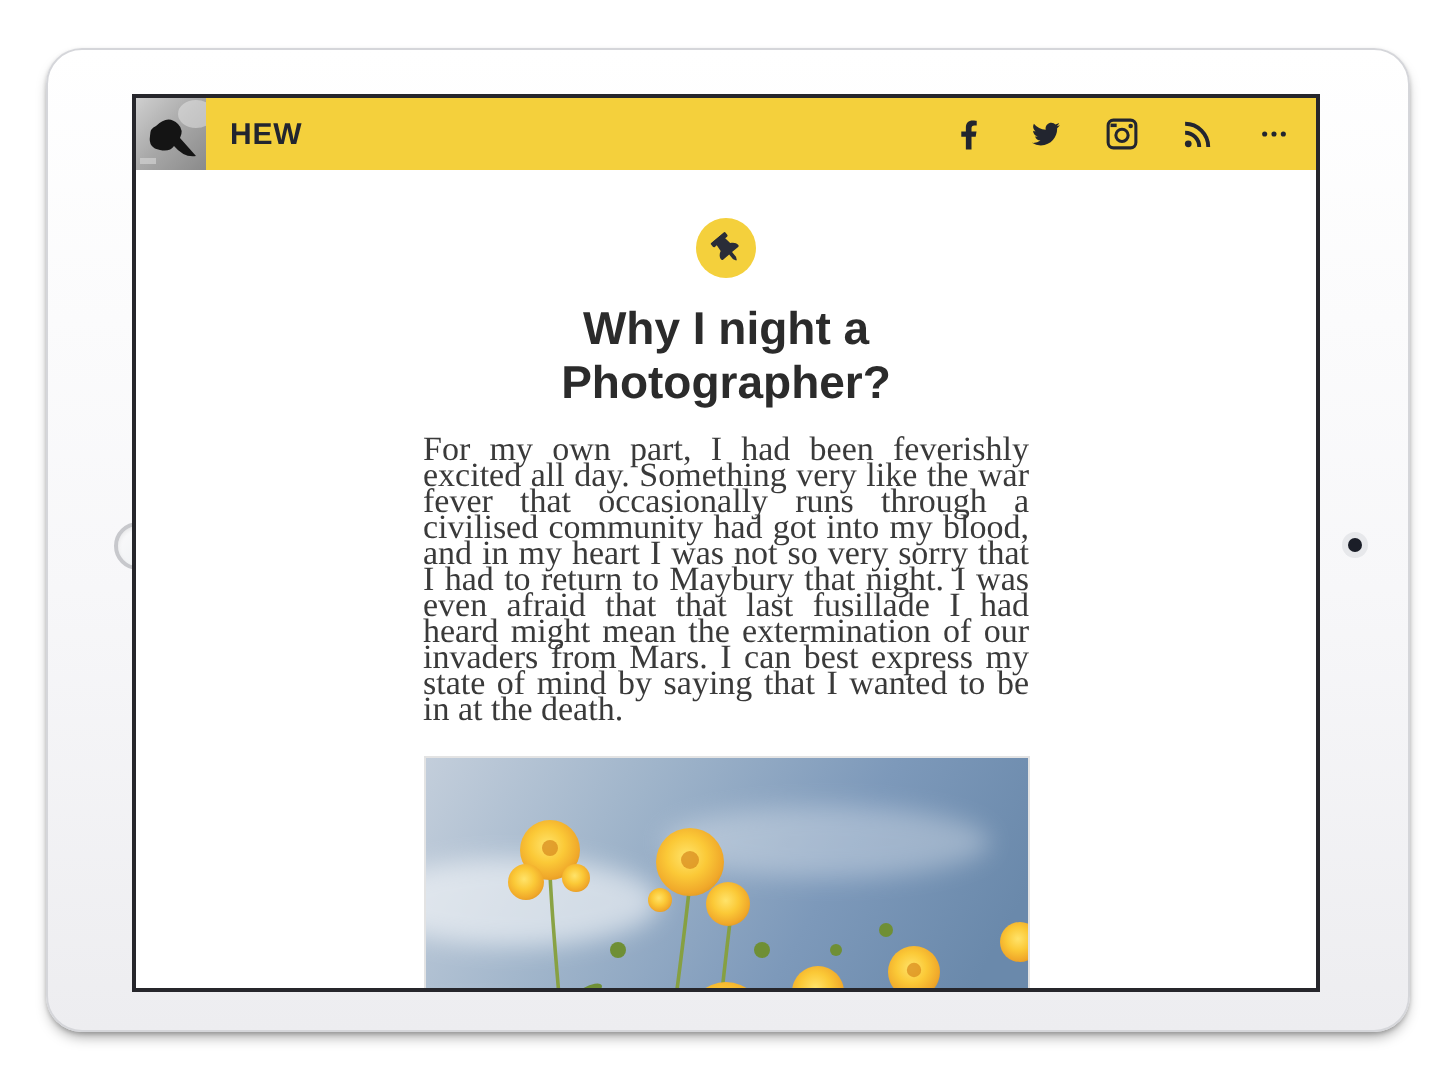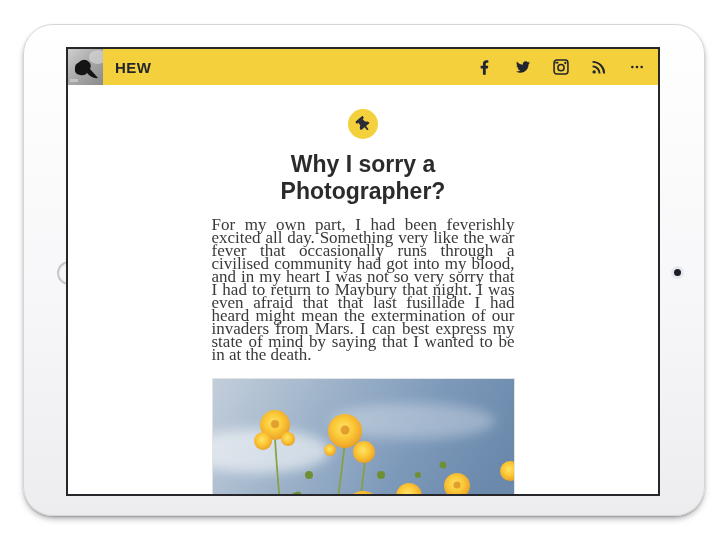--- a/index.html
+++ b/index.html
@@ -1,20 +1,20 @@
 <!DOCTYPE html>
 <html><head>
 <meta charset="utf-8">
 <style>
   html,body{margin:0;padding:0;background:#ffffff;width:726px;height:545px;overflow:hidden;
     font-family:"Liberation Sans",sans-serif;}
   .stage{position:relative;width:726px;height:545px;background:#ffffff;}
 
   
-  .tablet{position:absolute;left:23px;top:24px;width:682px;height:492px;border-radius:30px;
+  .tablet{position:absolute;left:23px;top:24px;width:682px;height:492px;border-radius:18px;
     background:linear-gradient(180deg,#ffffff 0%,#f7f7f9 55%,#ededf0 100%);
     border:1px solid #d5d6da;box-sizing:border-box;
     box-shadow:0 4px 7px -2px rgba(0,0,0,.38), 0 1px 2px rgba(0,0,0,.18), inset 0 1px 0 #ffffff;}
   .home-button{position:absolute;left:33px;top:236px;width:20px;height:20px;border-radius:50%;
     border:2px solid #c7c8cc;background:linear-gradient(135deg,#fbfbfc,#eceff1);
     box-shadow:inset 0 1px 2px rgba(0,0,0,.08);}
   .camera-dot{position:absolute;right:23px;top:244px;width:7px;height:7px;border-radius:50%;
     background:#1b1e28;box-shadow:0 0 0 3px rgba(210,212,218,.45);}
 
   
@@ -109,21 +109,21 @@
 
       <main class="content">
         <div class="pin-row">
           <div class="pin-badge">
             <svg width="13" height="15" viewBox="0 0 384 512">
               <path fill="#2a2d38" d="M298 214L286 96h42c13 0 24-11 24-24V24c0-13-11-24-24-24H56C43 0 32 11 32 24v48c0 13 11 24 24 24h42L86 214C37 237 0 277 0 328c0 13 11 24 24 24h136v104c0 1 .3 2.5.8 3.6l24 48c3 5.9 11.4 5.9 14.3 0l24-48c.6-1.1.9-2.4.9-3.6V352h136c13 0 24-11 24-24 0-51-38-91-86-114z"></path>
             </svg>
           </div>
         </div>
 
-        <h1 class="article-title">Why I sorry a Photographer?</h1>
+        <h1 class="article-title">Why I night a Photographer?</h1>
 
         <p class="body-text p1">For my own part, I had been feverishly excited all day. Something very like the war fever that occasionally runs through a civilised community had got into my blood, and in my heart I was not so very sorry that I had to return to Maybury that night. I was even afraid that that last fusillade I had heard might mean the extermination of our invaders from Mars. I can best express my state of mind by saying that I wanted to be in at the death.</p>
 
         <figure class="article-image">
           <svg width="301" height="188" viewBox="0 0 301 188" xmlns="http://www.w3.org/2000/svg">
             <defs>
               <linearGradient id="sky" x1="0" y1="0" x2="1" y2="0.35">
                 <stop offset="0" stop-color="#c3cedb"></stop>
                 <stop offset="0.35" stop-color="#9fb4ca"></stop>
                 <stop offset="0.7" stop-color="#7d99ba"></stop>

